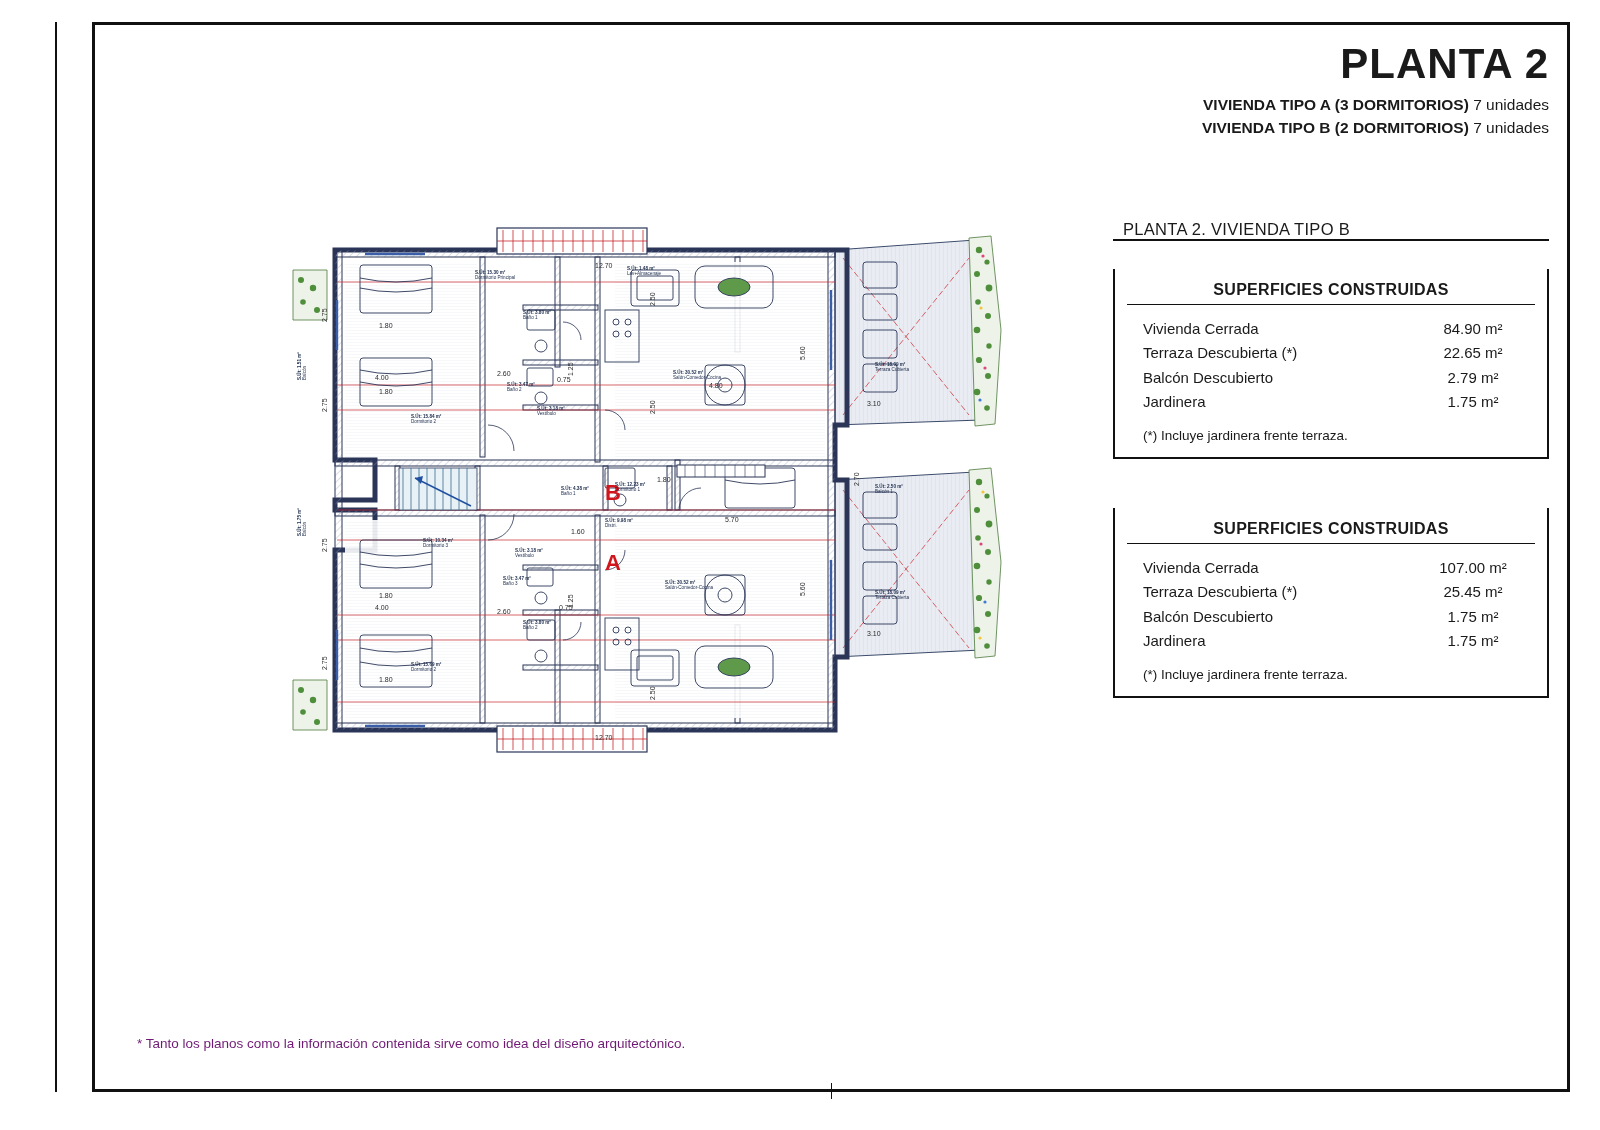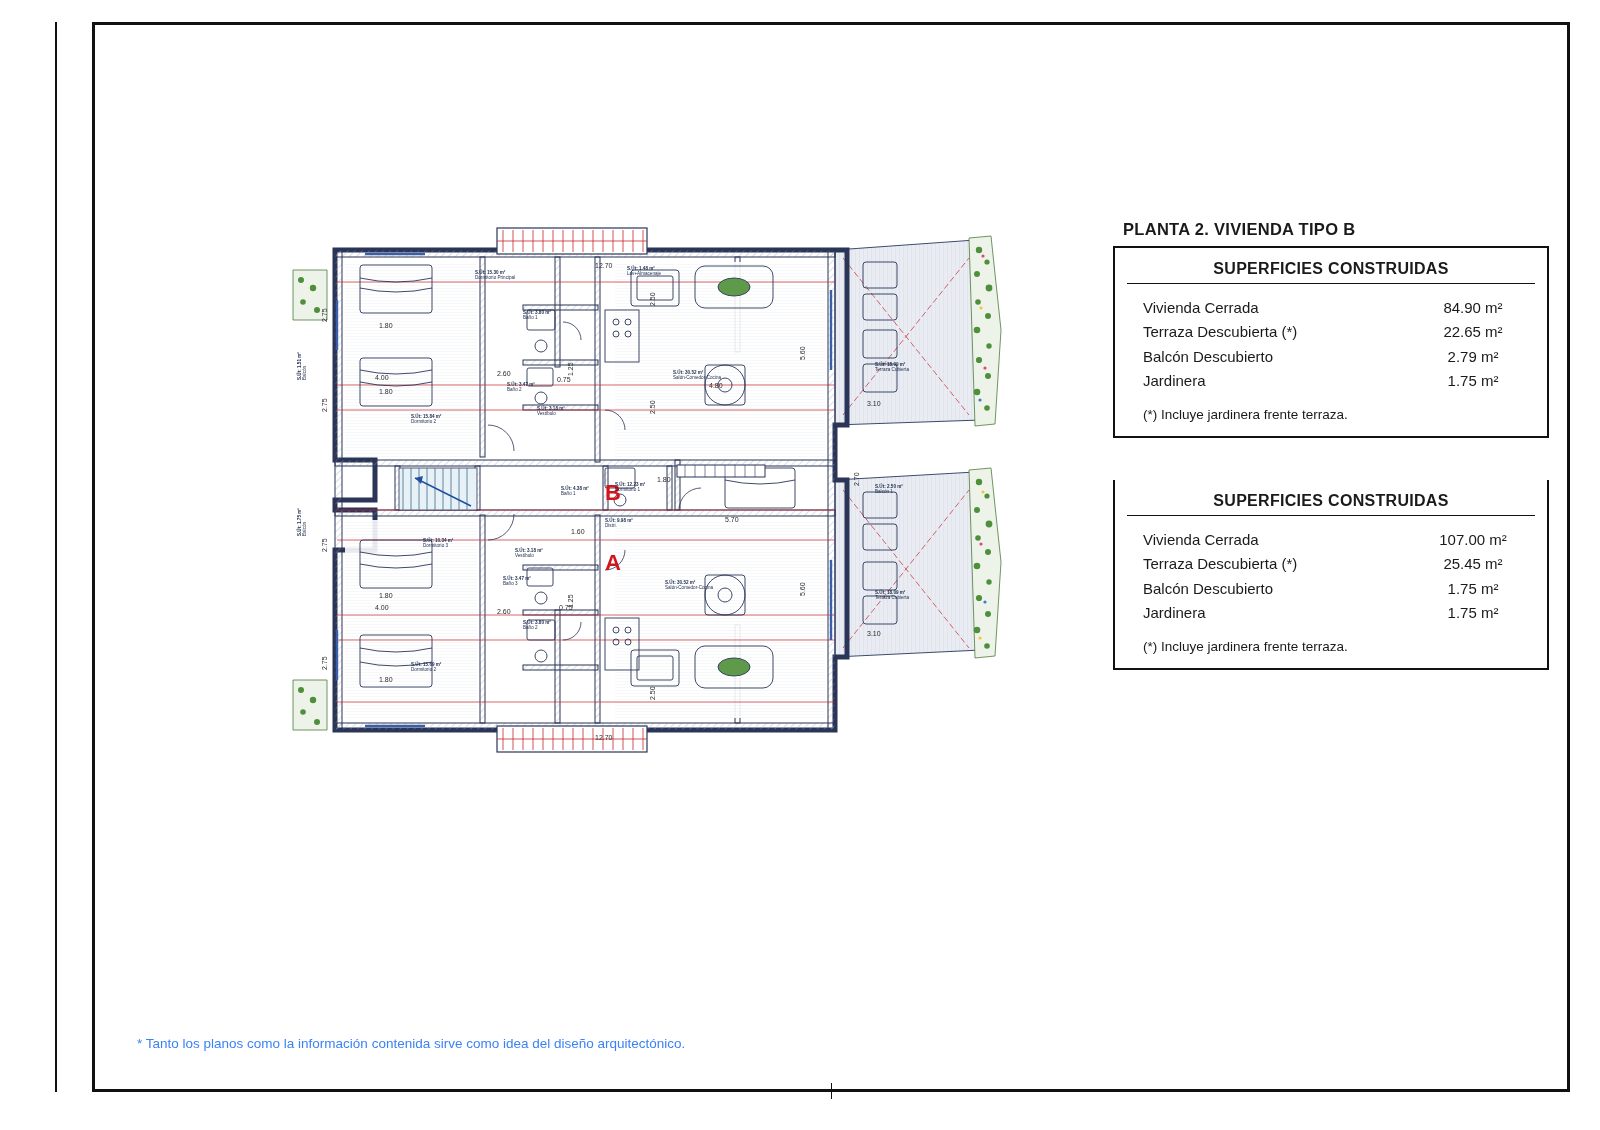--- a/index.html
+++ b/index.html
@@ -35,50 +35,50 @@
   .subtitle { font-size:15.5px; font-weight:700; line-height:1.5; }
   .subtitle .units { font-weight:400; }
 
   
   .infobox {
     position:absolute; right:18px; width:436px;
   }
   #boxB { top:195px; }
   #boxA { top:455px; }
   .box-title {
-    font-size:16.5px; font-weight:700; letter-spacing:.3px;
-    padding-bottom:7px;
+    font-size:16.5px; font-weight:400; letter-spacing:.3px;
     border-bottom:2px solid #111;
     margin-bottom:0;
     padding-left:10px;
   }
   .box-body {
     border-left:2px solid #111;
     border-right:2px solid #111;
     border-bottom:2px solid #111;
     padding:0 0 14px 0;
   }
   .box-sub {
     text-align:center; font-size:16px; font-weight:700; letter-spacing:.3px;
     padding:12px 0 6px 0;
     position:relative;
+    margin-top:28px;
   }
   .box-sub::after{
     content:""; position:absolute; left:12px; right:12px; bottom:0;
     border-bottom:1px solid #111;
   }
   .rows { padding:12px 28px 0 28px; }
   .row { display:flex; justify-content:space-between; font-size:15px; line-height:1.62; }
   .row .val { text-align:center; min-width:92px; }
   .note { font-size:13.5px; padding:14px 0 0 28px; }
 
   
   #footer {
     position:absolute; left:42px; bottom:34px; font-size:13.5px; line-height:1.65;
-    color:#3b82f6;
+    color:#701a75;
   }
   #footer div:nth-child(2){ padding-left:11px; }
   #bottomtick{
     position:absolute; left:50%; bottom:-10px; width:1px; height:16px; background:#111;
   }
 
   
   #plan { position:absolute; left:180px; top:185px; width:730px; height:620px; }
   #plan svg { display:block; }
   .lbl {
@@ -98,20 +98,31 @@
     font-family:"Liberation Sans", sans-serif;
   }
 </style>
 </head>
 <body>
 
 <div id="leftmargin"></div>
 
 <div id="sheet">
 
+  <div id="titleblock">
+    <div id="maintitle">PLANTA 2</div>
+    <div class="subtitle">
+      <span>VIVIENDA TIPO A (3 DORMITORIOS)</span>
+      <span class="units">7 unidades</span>
+    </div>
+    <div class="subtitle">
+      <span>VIVIENDA TIPO B (2 DORMITORIOS)</span>
+      <span class="units">7 unidades</span>
+    </div>
+  </div>
 
   <div class="infobox" id="boxB">
     <div class="box-title">PLANTA 2. VIVIENDA TIPO B</div>
     <div class="box-body">
       <div class="box-sub">SUPERFICIES CONSTRUIDAS</div>
       <div class="rows">
         <div class="row">
           <span>Vivienda Cerrada</span>
           <span class="val">84.90 m²</span>
         </div>

